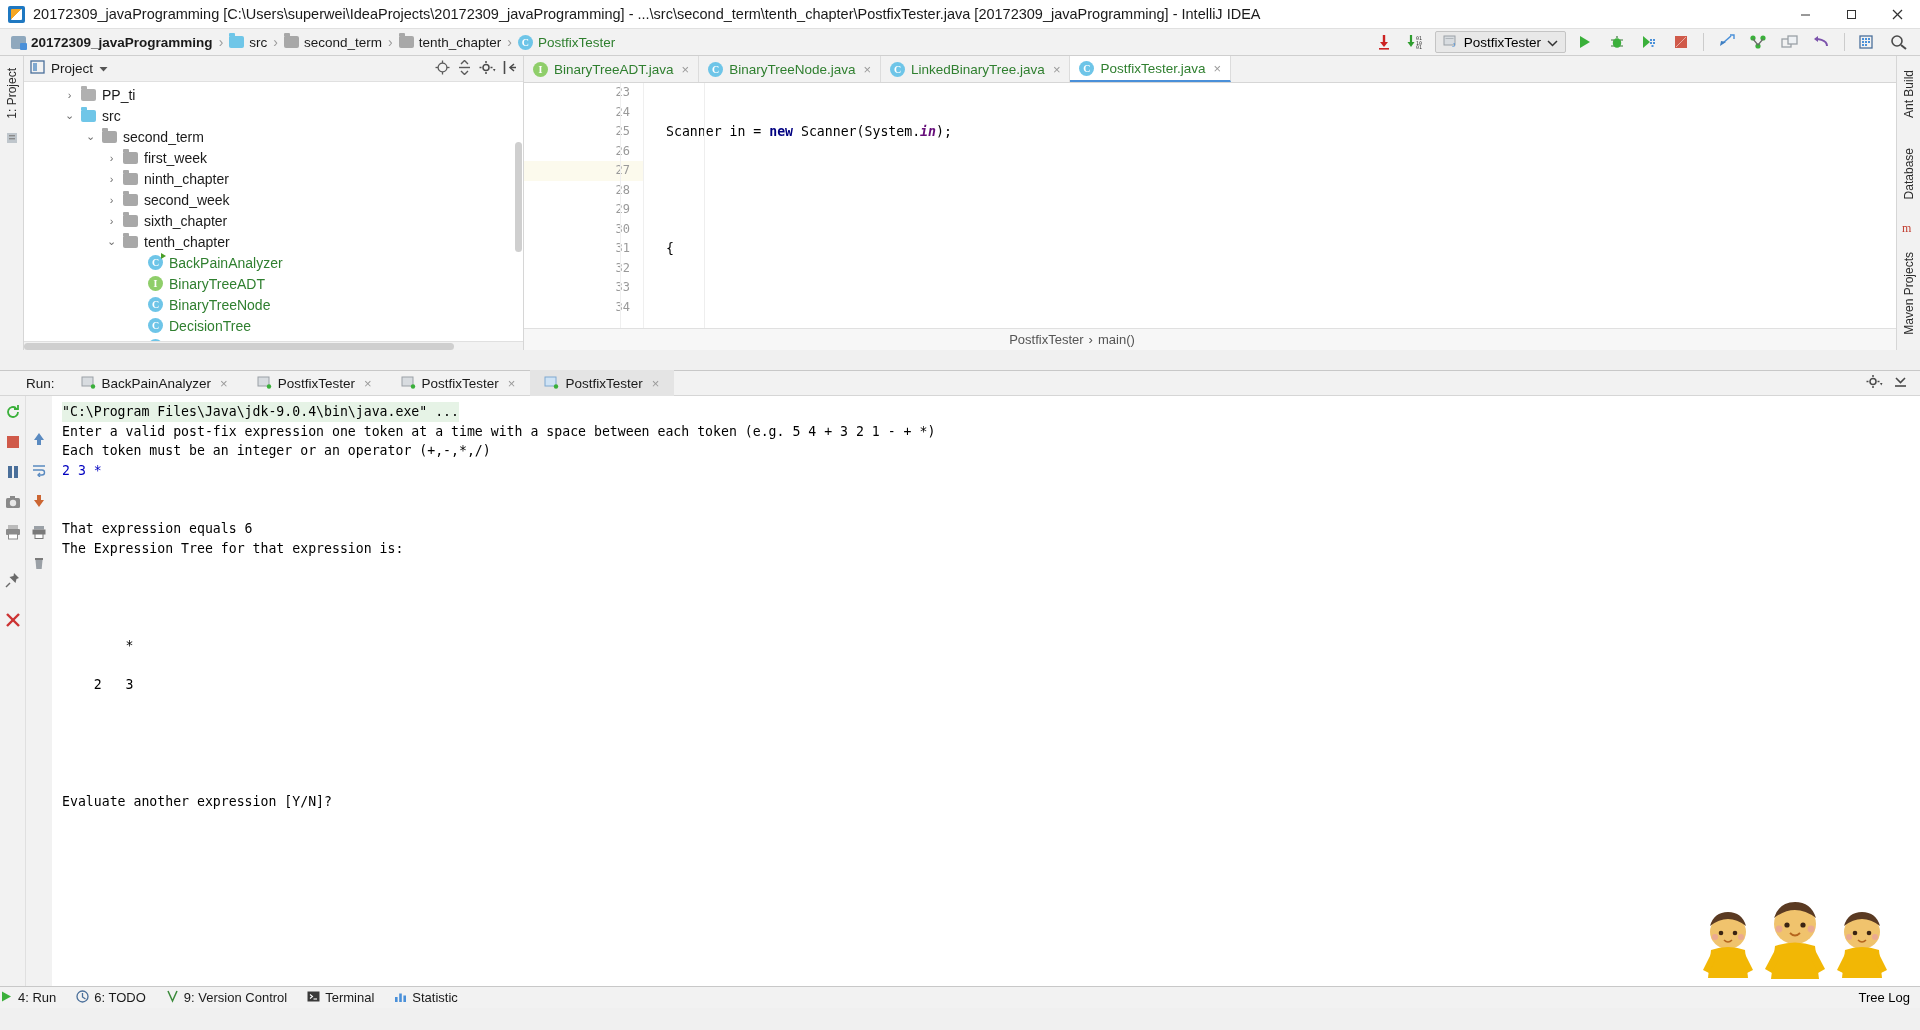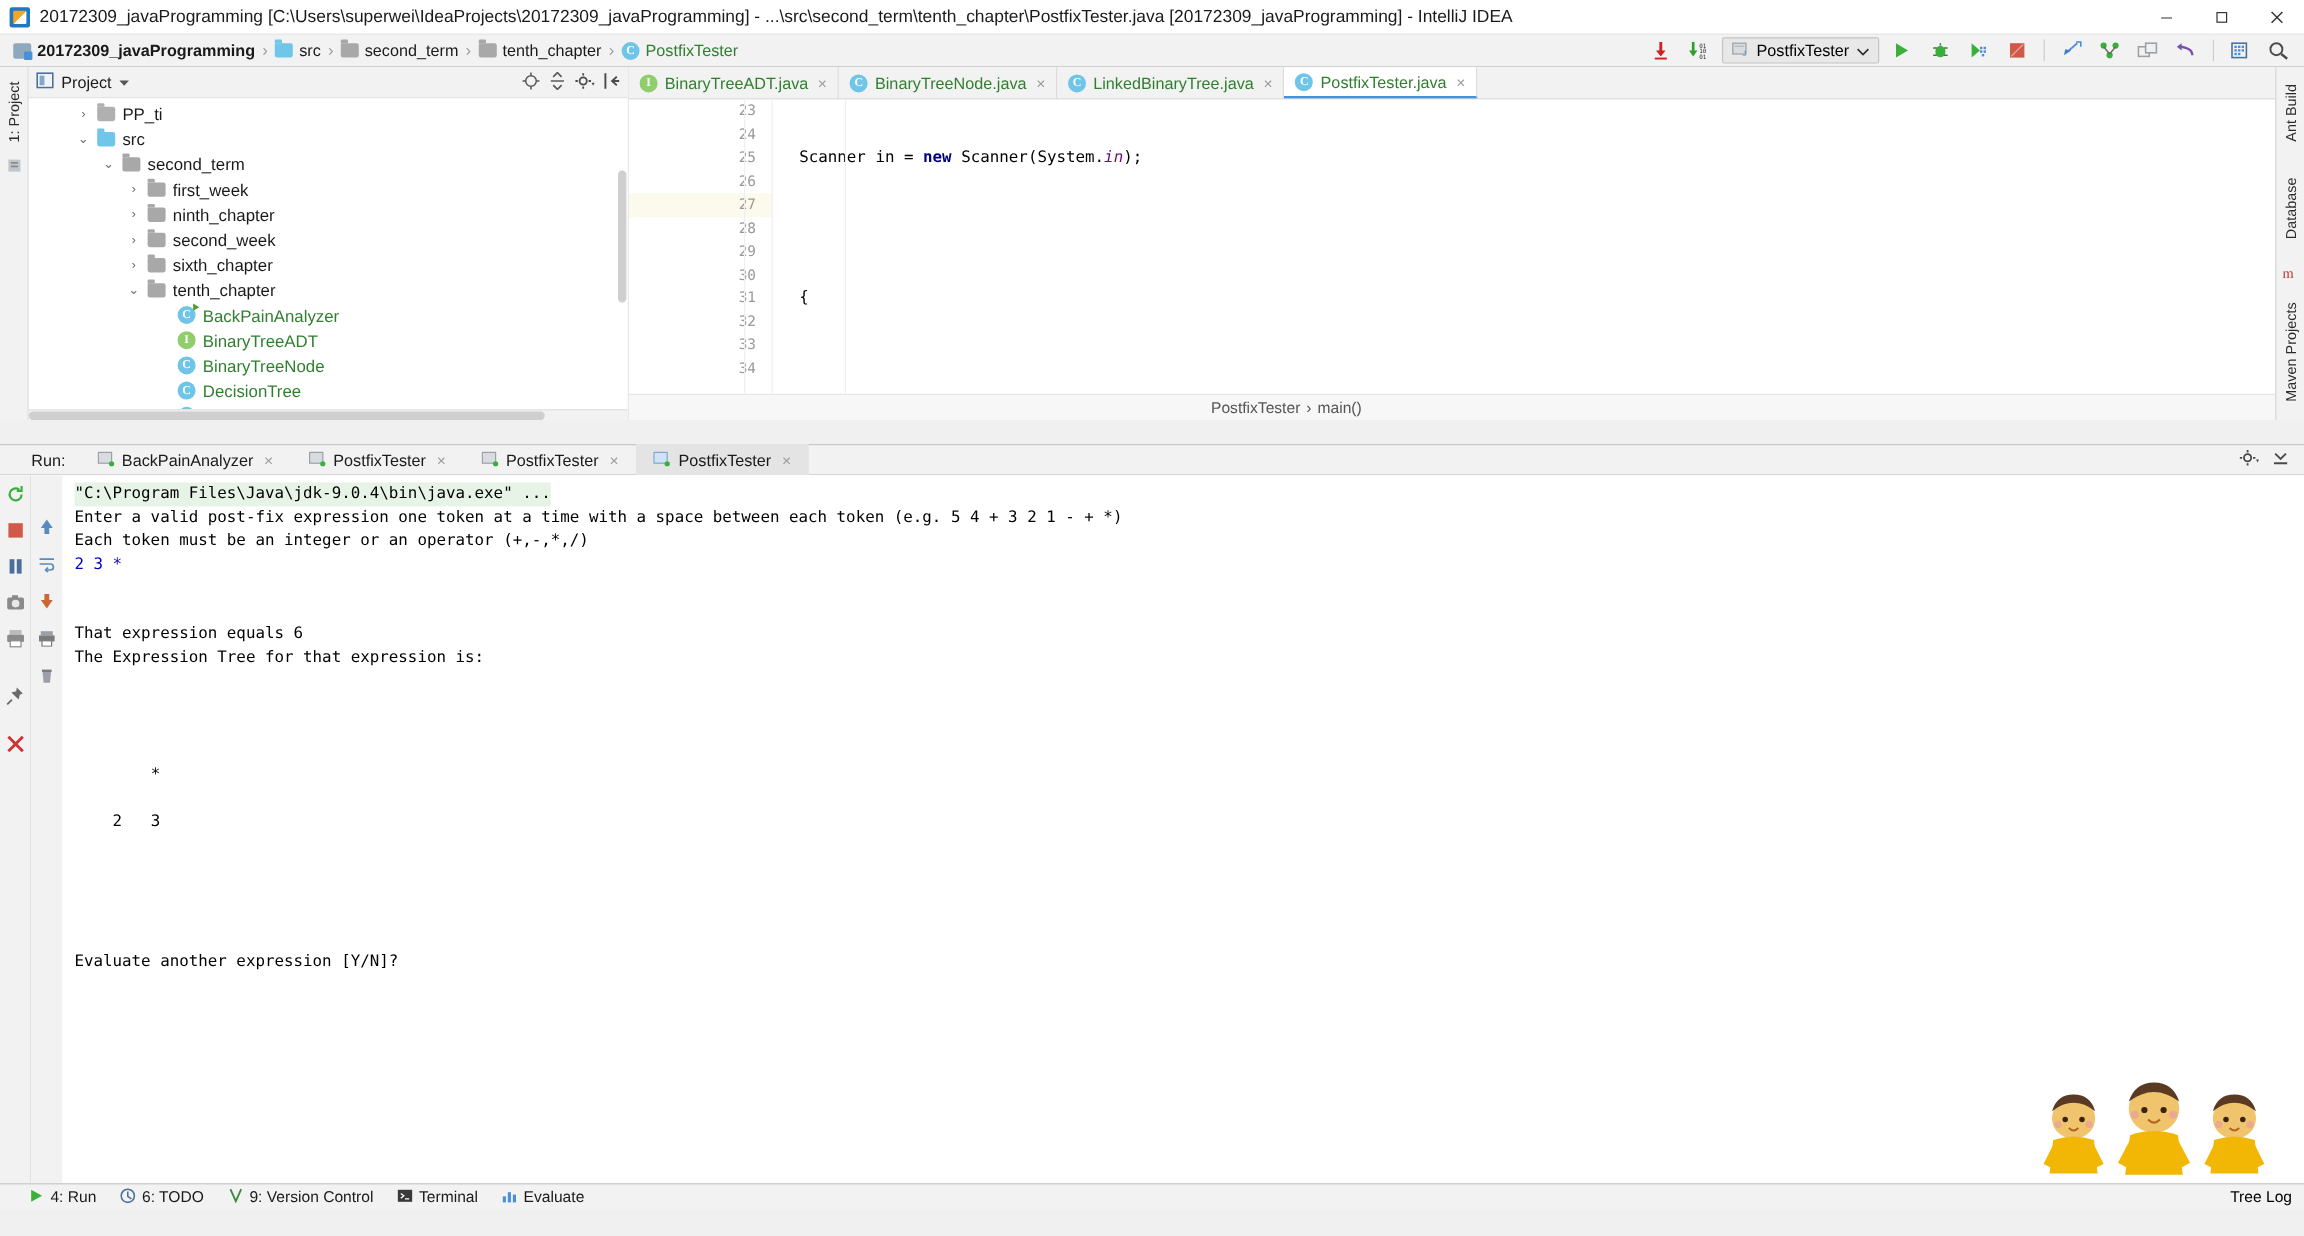--- a/index.html
+++ b/index.html
@@ -146,21 +146,21 @@
   .gutter .ln.cur { background:#fcfaed; }
   .gutter-line { position:absolute; right:23px; top:0; bottom:0; width:1px; background:#efefef;}
   .gutter-line2 { position:absolute; right:0px; top:0; bottom:0; width:1px; background:#efefef;}
   .code {
     flex: 1; font-family: "DejaVu Sans Mono", monospace; font-size: 13.2px;
     line-height: 19.5px; white-space: pre; padding-left: 22px; overflow: hidden;
     position: relative;
   }
   .cl { height: 19.5px; }
   .kw { color: #000080; font-weight: bold; }
-  .fld { color: #660e7a; font-style: italic; font-weight: normal; }
+  .fld { color: #660e7a; font-style: italic; font-weight: bold; }
   .code-scroll-v { position:absolute; right:1px; top:100px; width:8px; height:60px; background:#cfcfcf; border-radius:4px;}
   .ed-right-strip { position:absolute; right:0; top:0; width:13px; bottom:0; background:#fff; }
   .ed-mark { position:absolute; right:2px; width:9px; height:3px; background:#e8c547; }
   .vline { position:absolute; top:0; bottom:0; width:1px; background:#eeeeee; }
 
   .breadcrumb-bot {
     height: 22px; display: flex; align-items: center; gap: 5px; justify-content:center;
     background: #f7f7f7; border-top: 1px solid #e0e0e0; font-size: 13px; color: #555;
     padding-right: 300px;
   }
@@ -202,21 +202,21 @@
   }
   .console .cmd { background: #e6f3e6; display:inline-block; }
   .console .inp { color: #0000c0; }
 
   .mascots { position:absolute; right:28px; bottom:6px; display:flex; align-items:flex-end; gap:2px; }
 
   
   .bottombar {
     position:absolute; left:0; right:0; bottom:22px; height:22px;
     display:flex; align-items:center; background:#f2f2f2;
-    border-top:1px solid #c8c8c8; padding-left:24px; gap:20px;
+    border-top:1px solid #c8c8c8; gap:20px;
   }
   .bb-item { display:flex; align-items:center; gap:5px; font-size:13px; color:#1a1a1a; white-space:nowrap;}
   .bb-right { margin-left:auto; padding-right:10px; font-size:13px;}
 
   
   .statusbar {
     position:absolute; left:0; right:0; bottom:0; height:22px;
     display:flex; align-items:center; background:#f2f2f2;
     border-top:1px solid #d9d9d9; padding: 0 10px; font-size:13px; color:#1a1a1a;
   }
@@ -867,19 +867,19 @@
       <span>Terminal</span>
     </div>
     <div class="bb-item">
       <span class="ico">
         <svg width="13" height="13" viewBox="0 0 13 13">
             <rect x="1" y="7" width="2.6" height="5" fill="#4a90d9"></rect>
             <rect x="5.2" y="3.5" width="2.6" height="8.5" fill="#4a90d9"></rect>
             <rect x="9.4" y="5.5" width="2.6" height="6.5" fill="#4a90d9"></rect>
           </svg>
       </span>
-      <span>Evaluate</span>
+      <span>Statistic</span>
     </div>
     <div class="bb-right">Tree Log</div>
   </div>
 
 
 </div>
 
 </body></html>

